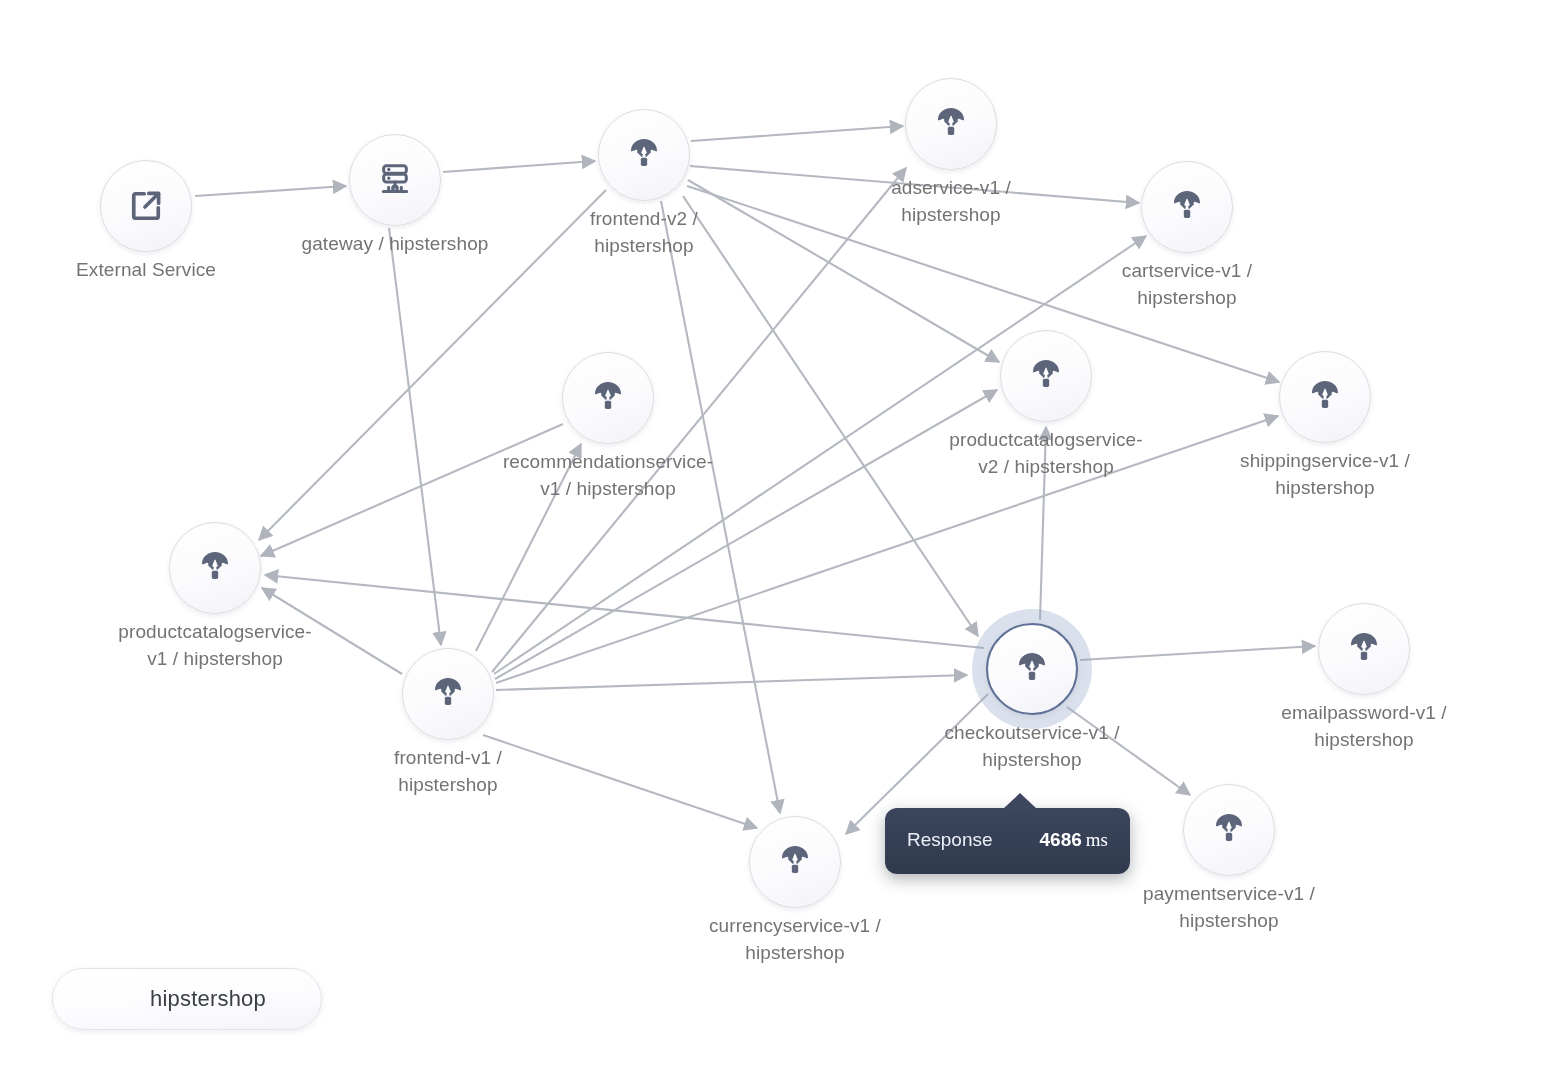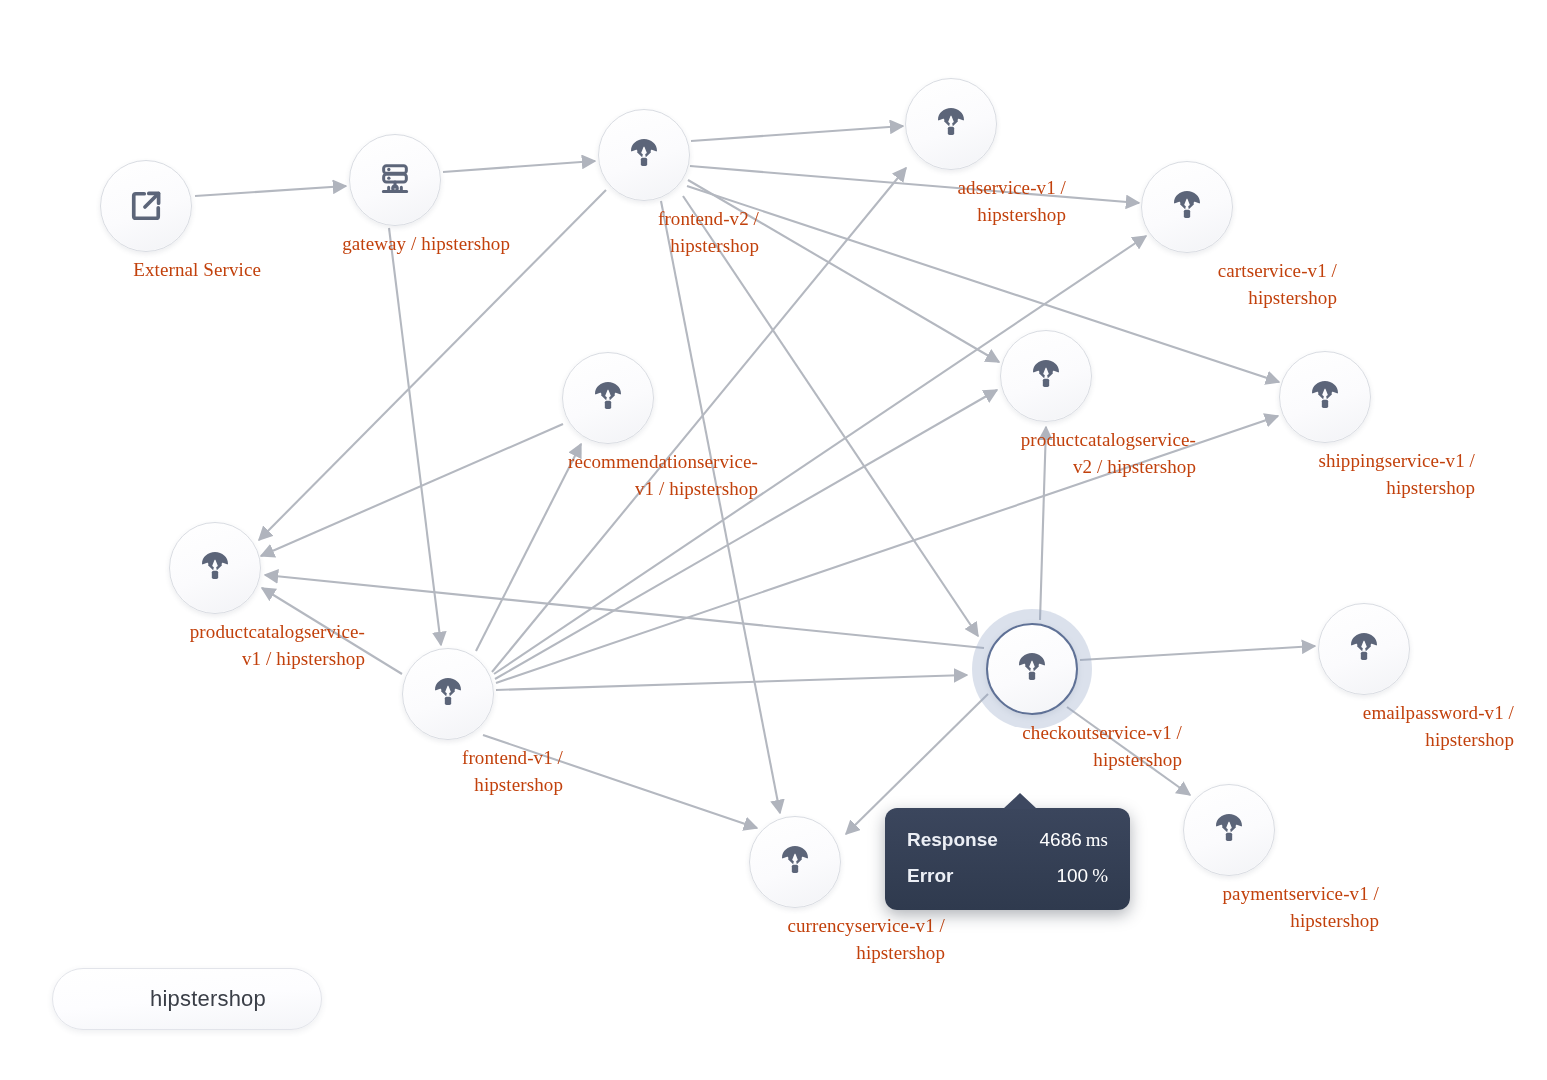--- a/index.html
+++ b/index.html
@@ -66,27 +66,26 @@
     display: block;
   }
 
   .node-label {
     position: absolute;
     left: 50%;
     top: 50%;
     transform: translate(-50%, 0);
     margin-top: 50px;
     width: 230px;
-    text-align: right;
+    text-align: center;
     font-size: 19px;
     line-height: 27px;
-    color: #c2410c;
+    color: #737373;
     letter-spacing: 0.1px;
     white-space: pre-line;
-    font-family: Liberation Serif, serif;
   }
 
   .node-label.wide { width: 300px; }
 
   
   #tooltip {
     position: absolute;
     left: 885px;
     top: 808px;
     width: 245px;
@@ -109,23 +108,23 @@
     border-bottom: 16px solid #3d4860;
   }
   .tt-row {
     display: flex;
     justify-content: space-between;
     align-items: baseline;
     font-size: 19px;
     line-height: 36px;
     white-space: nowrap;
   }
-  .tt-key { color: #eceff5; font-weight: 700; }
+  .tt-key { color: #eceff5; font-weight: 400; }
   .tt-val { color: #ffffff; }
-  .tt-val b { font-weight: 400; }
+  .tt-val b { font-weight: 700; }
   .tt-val .unit { font-weight: 400; margin-left: 4px; font-family: Liberation Serif, serif; }
 
   
   #group-pill {
     position: absolute;
     left: 52px;
     top: 968px;
     width: 270px;
     height: 62px;
     border-radius: 34px;
@@ -393,23 +392,19 @@
         <div class="node-label wide">paymentservice-v1 /
 hipstershop</div>
       </div>
     </div>
 
   <div id="tooltip">
     <div class="tt-row">
       <span class="tt-key">Response</span>
       <span class="tt-val"><b>4686</b><span class="unit">ms</span></span>
     </div>
-    <div class="tt-row">
-      <span class="tt-key">Error</span>
-      <span class="tt-val"><b>100</b><span class="unit">%</span></span>
-    </div>
   </div>
 
   <div id="group-pill">
     <span class="pill-text">hipstershop</span>
   </div>
 
 </div>
 
 </body></html>

